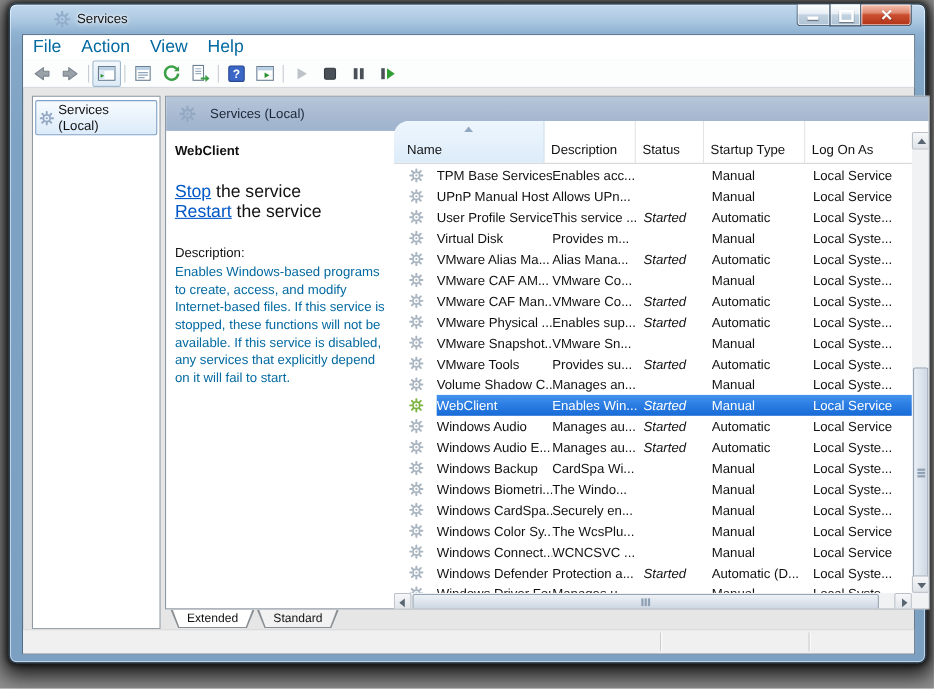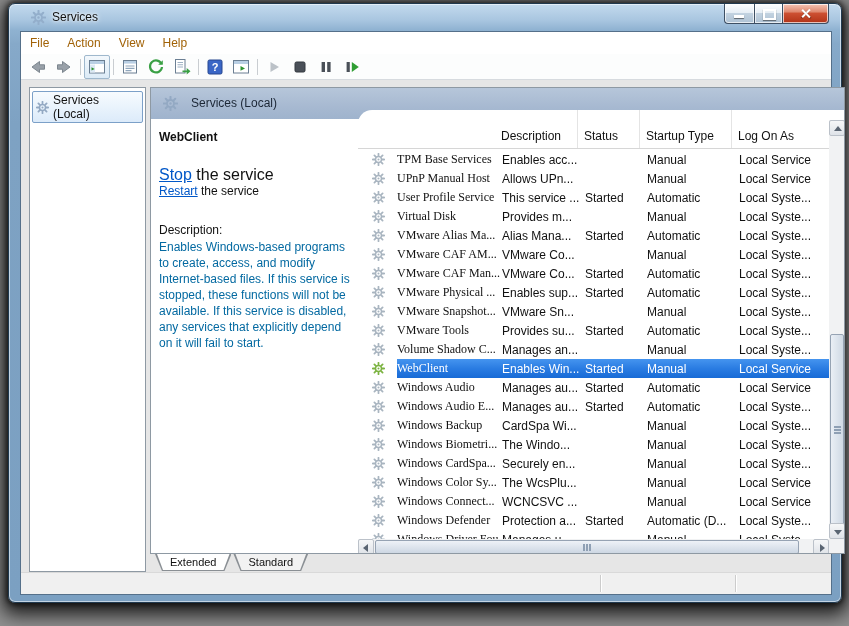--- a/index.html
+++ b/index.html
@@ -11,21 +11,21 @@
   }
   
   .window{
     position:absolute;left:8px;top:3px;width:832px;height:598px;
     border:1px solid #20394f;border-radius:7px;
     background:linear-gradient(180deg,#c3daee 0,#a9c6e0 16px,#8fb2d1 26px,#86a9c9 40px,#7ea2c3 120px,#7ba0c2 100%);
     box-shadow:inset 0 0 0 1px rgba(255,255,255,.55),
                0 6px 18px 6px rgba(0,0,0,.78),
                0 0 5px 2px rgba(0,0,0,.55);
   }
-  .titlebar{position:absolute;left:0;top:0;right:0;height:30px;}
+  .titlebar{position:absolute;left:18px;top:0;right:0;height:30px;}
   .title-icon{position:absolute;left:22px;top:6px;width:15px;height:15px;}
   .title-text{
     position:absolute;left:43px;top:6px;font-size:12px;color:#111;
     text-shadow:0 0 6px #fff,0 0 3px #fff;
   }
   .winbtns{position:absolute;right:12px;top:0;display:flex;}
   .wbtn{
     height:19px;border:1px solid #3d4f63;border-top:none;position:relative;
     background:linear-gradient(180deg,#fdfeff 0,#e6eef5 45%,#c2d2e0 50%,#aec2d4 100%);
     box-shadow:inset 0 0 0 1px rgba(255,255,255,.7);
@@ -48,21 +48,21 @@
 
   
   .client{
     position:absolute;left:11px;top:27px;width:810px;height:562px;
     background:#e6e6e6;border:1px solid #4e6included0;border:1px solid #55708a;
   }
   .menubar{
     position:absolute;left:0;top:0;right:0;height:22px;background:#ffffff;
     display:flex;align-items:center;border-bottom:1px solid #eee;
   }
-  .menu-item{font-size:12px;color:#a16207;padding:0 9px;line-height:22px;}
+  .menu-item{font-size:16px;color:#0369a1;padding:0 9px;line-height:22px;}
   .toolbar{
     position:absolute;left:0;top:22px;right:0;height:26px;background:#fcfdfd;
     border-bottom:1px solid #d7dbdf;display:flex;align-items:center;padding-left:4px;box-sizing:border-box;
   }
   .tb-btn{width:24px;height:22px;display:flex;align-items:center;justify-content:center;border:1px solid transparent;border-radius:2px;}
   .tb-btn.pressed{border:1px solid #9fb8cd;background:linear-gradient(180deg,#f3f8fc,#dcebf7);}
   .tb-sep{width:1px;height:16px;background:#c9cdd1;margin:0 3px;}
 
   
   .content{position:absolute;left:0;top:48px;right:0;bottom:21px;}
@@ -86,21 +86,21 @@
     position:absolute;left:0;top:0;width:100%;height:31px;
     background:linear-gradient(180deg,#b6c6da 0,#a7b9d1 60%,#9fb3cd 100%);
   }
   .banner-icon{position:absolute;left:12px;top:8px;}
   .banner-title{position:absolute;left:40px;top:8px;font-size:12px;color:#1c2736;}
 
   
   .detail{position:absolute;left:8px;top:31px;width:198px;}
   .svc-title{position:absolute;left:0;top:11px;font-size:12px;font-weight:bold;color:#111;white-space:nowrap;}
   .link-line1{position:absolute;left:0;top:47px;font-size:16px;color:#111;white-space:nowrap;}
-  .link-line2{position:absolute;left:0;top:65px;font-size:12px;color:#111;white-space:nowrap;}
+  .link-line2{position:absolute;left:0;top:65px;font-size:16px;color:#111;white-space:nowrap;}
   a.svc-link{color:#0057c8;text-decoration:underline;}
   .desc-label{position:absolute;left:0;top:104px;font-size:12px;color:#111;}
   .desc-text{position:absolute;left:0;top:120px;width:196px;font-size:12px;line-height:16px;color:#0369a1;}
 
   
   .table-panel{
     position:absolute;left:207px;top:22px;width:487px;height:445px;background:#fff;
     border-radius:14px 0 0 0;overflow:hidden;
   }
   .thead{position:absolute;left:0;top:0;width:471px;height:38px;border-bottom:1px solid #d6d6d6;}
@@ -115,23 +115,23 @@
   .sort-arrow{
     position:absolute;left:64px;top:5px;width:0;height:0;
     border-left:4px solid transparent;border-right:4px solid transparent;
     border-bottom:5px solid #91a8c0;
   }
   .tbody{position:absolute;left:0;top:40px;width:471px;height:389px;overflow:hidden;}
   .svc-row{position:relative;height:19px;display:flex;align-items:center;}
   .row-ico{width:25px;padding-left:7px;box-sizing:content-box;display:flex;align-items:center;flex:0 0 auto;width:18px;padding-right:0;margin-right:7px;margin-left:7px;}
   .row-cells{flex:1;height:19px;display:flex;align-items:center;min-width:0;}
   .cell{font-size:12px;color:#111;white-space:nowrap;overflow:hidden;flex:0 0 auto;}
-  .c-name{width:105px;font-family:Liberation Serif, serif;}
+  .c-name{width:105px;}
   .c-desc{width:83px;padding-left:0;}
-  .c-status{width:62px;}
+  .c-status{width:62px;font-style:italic;}
   .c-start{width:92px;}
   .c-logon{flex:1 1 auto;}
   .svc-row.selected .row-cells{
     background:linear-gradient(180deg,#4594ef 0,#2a7ce2 50%,#186bd6 100%);
   }
   .svc-row.selected .cell{color:#fff;}
 
   
   .vscroll{position:absolute;right:0;top:10px;width:16px;height:419px;background:#f1f2f3;}
   .hscroll{position:absolute;left:0;bottom:0;width:471px;height:16px;background:#f1f2f3;}
@@ -345,20 +345,24 @@
           <div class="detail">
             <div class="svc-title">WebClient</div>
             <div class="link-line1"><a href="#" class="svc-link">Stop</a><span> the service</span></div>
             <div class="link-line2"><a href="#" class="svc-link">Restart</a><span> the service</span></div>
             <div class="desc-label">Description:</div>
             <div class="desc-text">Enables Windows-based programs to create, access, and modify Internet-based files. If this service is stopped, these functions will not be available. If this service is disabled, any services that explicitly depend on it will fail to start.</div>
           </div>
 
           <div class="table-panel">
             <div class="thead" id="thead">
+                <div class="th th0">
+                  <span class="sort-arrow"></span>
+                  <span class="th-label">Name</span>
+                </div>
                 <div class="th th1">
                   <span class="th-label">Description</span>
                 </div>
                 <div class="th th2">
                   <span class="th-label">Status</span>
                 </div>
                 <div class="th th3">
                   <span class="th-label">Startup Type</span>
                 </div>
                 <div class="th th4">

